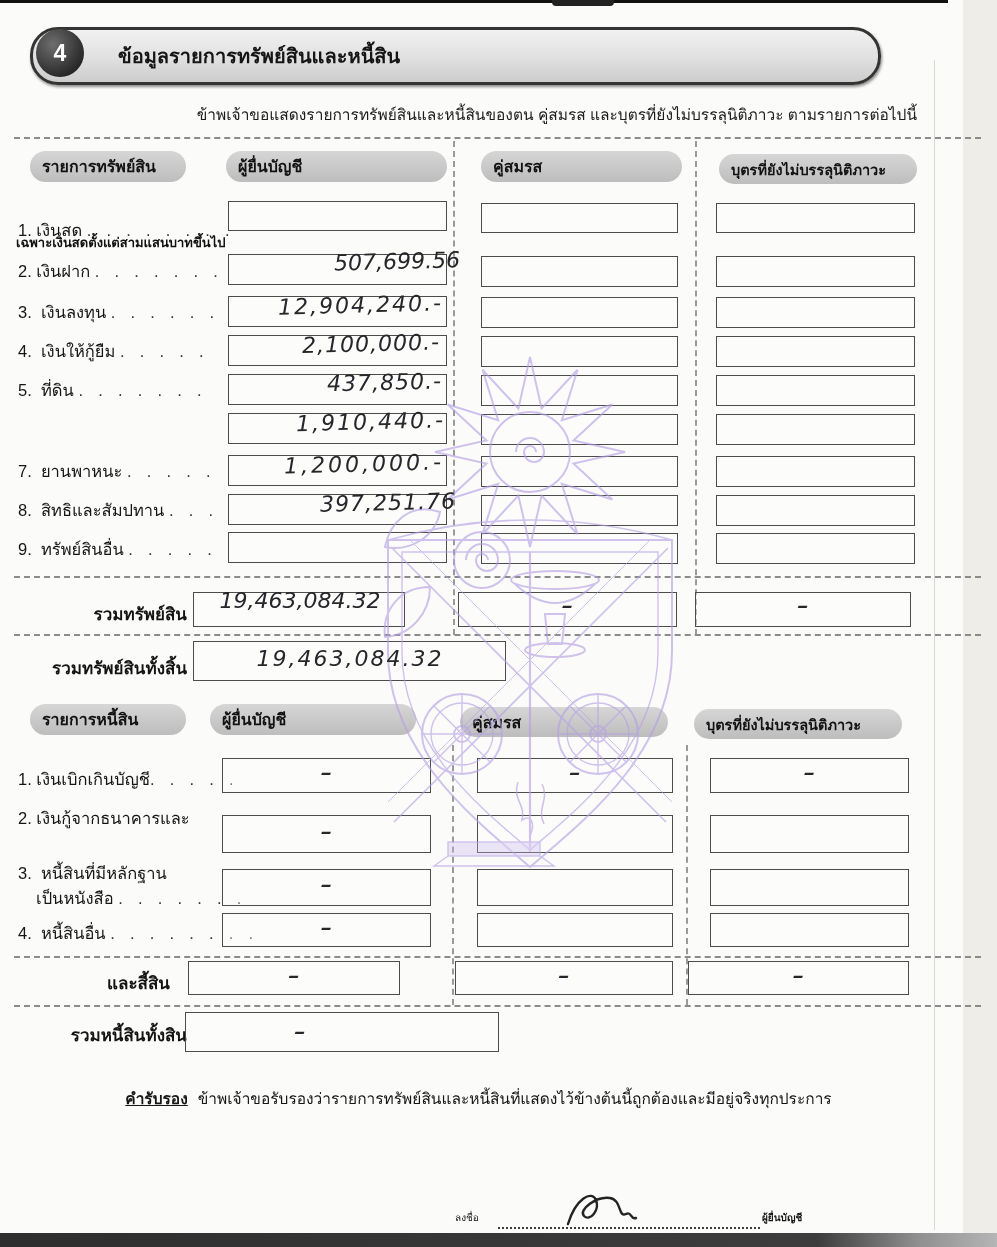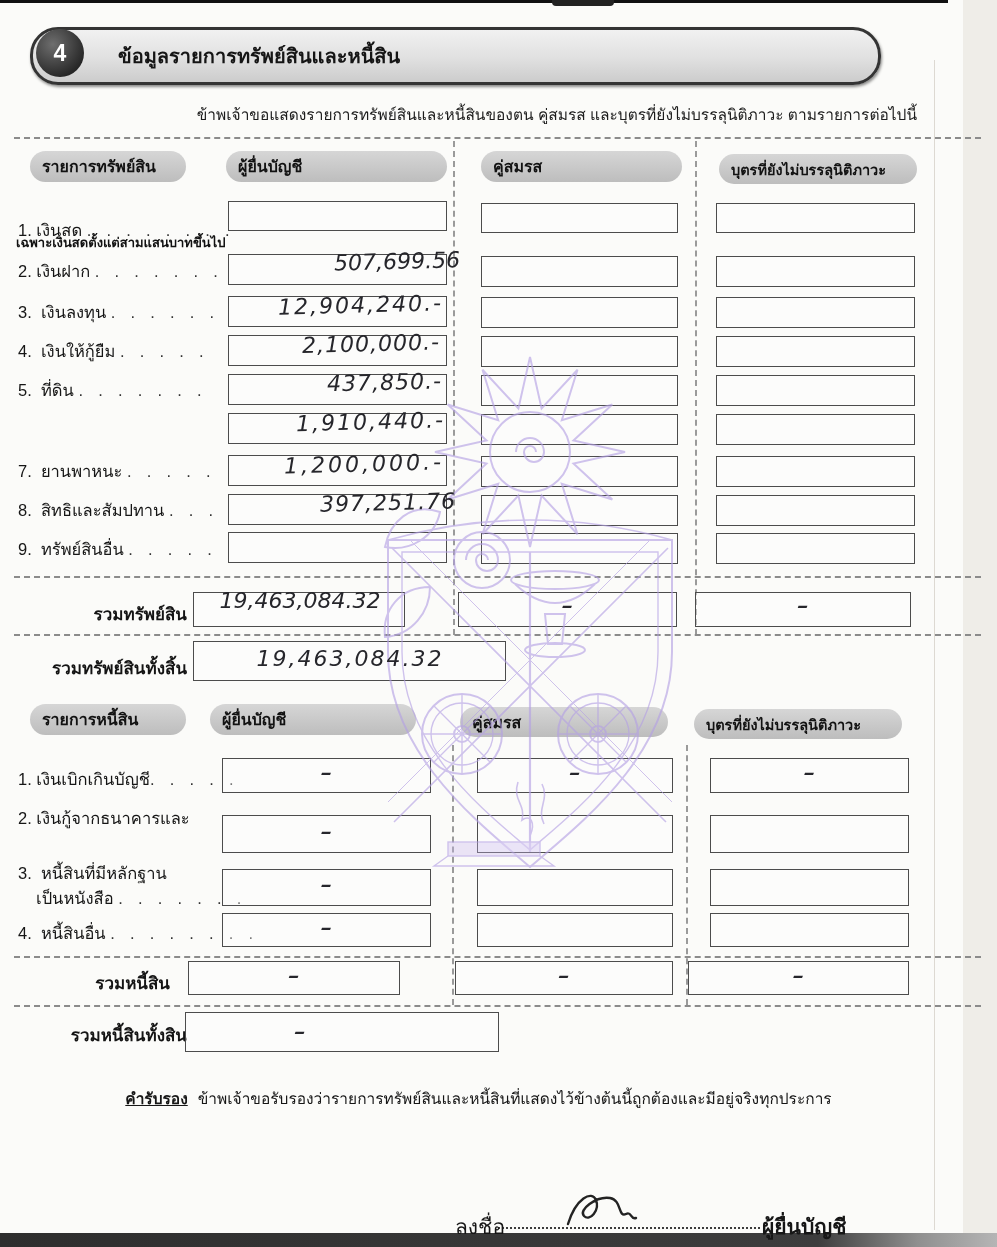--- a/index.html
+++ b/index.html
@@ -46,21 +46,21 @@
   .hand.center{text-align:center;transform:none;}
   .hand.dash{font-weight:bold;transform:scaleX(1.8);font-size:16px;}
   
   .dashh{position:absolute;border-top:2px dashed #8b8b8b;height:0;z-index:1;}
   .dashv{position:absolute;border-left:2px dashed #9a9a9a;width:0;z-index:1;}
   .total-lbl{position:absolute;font-size:17px;font-weight:bold;color:#141414;text-align:right;z-index:2;}
   
   .cert{position:absolute;left:0;right:40px;top:1086px;text-align:center;font-size:15.5px;color:#161616;}
   .cert .head{font-weight:bold;text-decoration:underline;margin-right:10px;}
   
-  .sig-text{position:absolute;font-size:21px;color:#161616;z-index:3;}
+  .sig-text{position:absolute;font-size:10px;color:#161616;z-index:3;}
   .dotline{position:absolute;border-bottom:2px dotted #3c3c3c;height:0;z-index:2;}
   
   .topline{position:absolute;left:0;top:0;width:948px;height:3px;background:#111;}
   .smudge{position:absolute;left:552px;top:0;width:62px;height:6px;background:#222;border-radius:0 0 4px 4px;}
   .botbar{position:absolute;left:0;top:1233px;width:997px;height:14px;background:linear-gradient(90deg,#2e2e2e 0%,#3d3d3d 82%,#8f8f8f 92%,#b5b5b5 100%);}
   .edge-strip{position:absolute;right:0;top:0;width:34px;height:1247px;background:#efede8;}
   .edge-line{position:absolute;left:934px;top:60px;width:1px;height:1170px;background:#ddd9d2;}
   .watermark{position:absolute;left:330px;top:352px;z-index:5;opacity:.62;pointer-events:none;}
 </style>
 </head>
@@ -202,21 +202,21 @@
   <div class="box" style="left:477px;top:869px;width:196px;height:37px;"></div>
   <div class="box" style="left:710px;top:869px;width:199px;height:37px;"></div>
 
   <div class="lbl" style="left:18px;top:920px;"><span>4.  หนี้สินอื่น</span> <span class="dots">.  .  .  .  .  .  .  .</span></div>
   <div class="box" style="left:222px;top:913px;width:209px;height:34px;"></div>
   <div class="hand dash" style="left:222px;top:918px;width:209px;text-align:center;">-</div>
   <div class="box" style="left:477px;top:913px;width:196px;height:34px;"></div>
   <div class="box" style="left:710px;top:913px;width:199px;height:34px;"></div>
 
   <div class="dashh" style="left:14px;right:16px;top:956px;"></div>
-  <div class="total-lbl" style="left:60px;top:969px;width:110px;">รวมหนี้สิน</div>
+  <div class="total-lbl" style="left:60px;top:969px;width:110px;">และสี้สิน</div>
   <div class="box" style="left:188px;top:961px;width:212px;height:34px;"></div>
   <div class="hand dash" style="left:188px;top:966px;width:212px;text-align:center;">-</div>
   <div class="box" style="left:455px;top:961px;width:218px;height:34px;"></div>
   <div class="hand dash" style="left:455px;top:966px;width:218px;text-align:center;">-</div>
   <div class="box" style="left:688px;top:961px;width:221px;height:34px;"></div>
   <div class="hand dash" style="left:688px;top:966px;width:221px;text-align:center;">-</div>
 
   <div class="dashh" style="left:14px;right:16px;top:1005px;"></div>
   <div class="total-lbl" style="left:50px;top:1021px;width:137px;">รวมหนี้สินทั้งสิน</div>
   <div class="box" style="left:185px;top:1012px;width:314px;height:40px;"></div>

